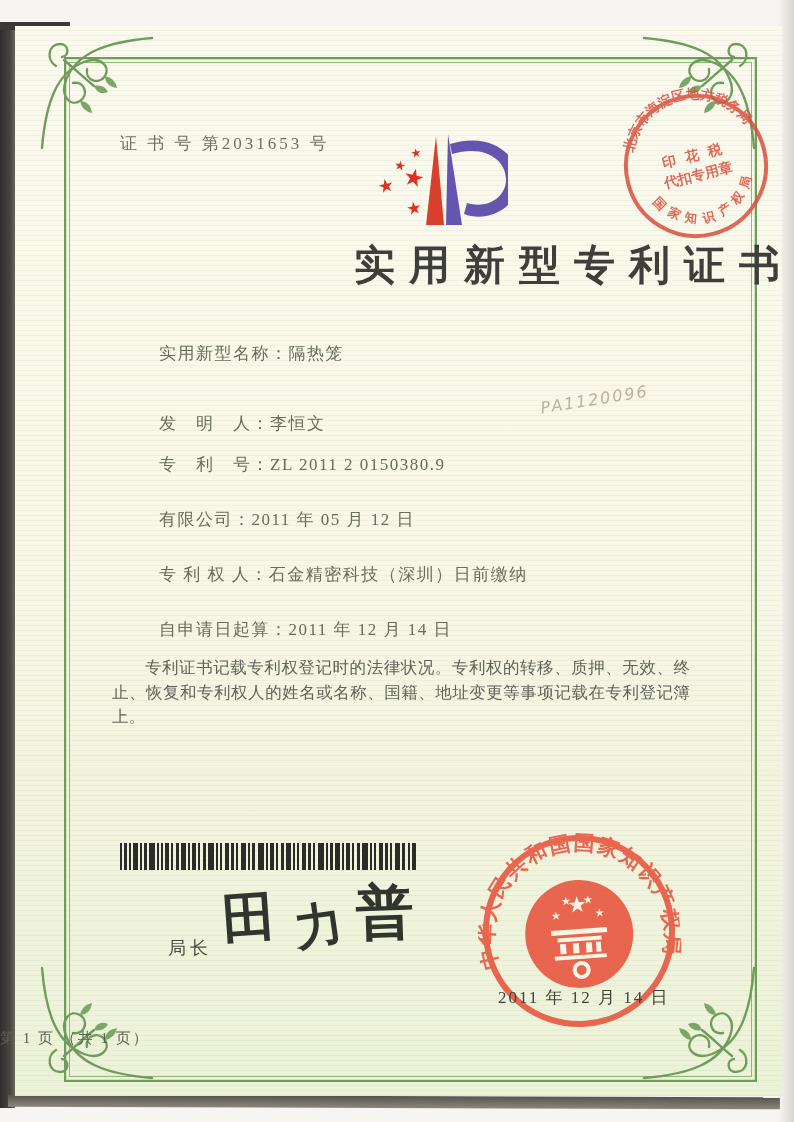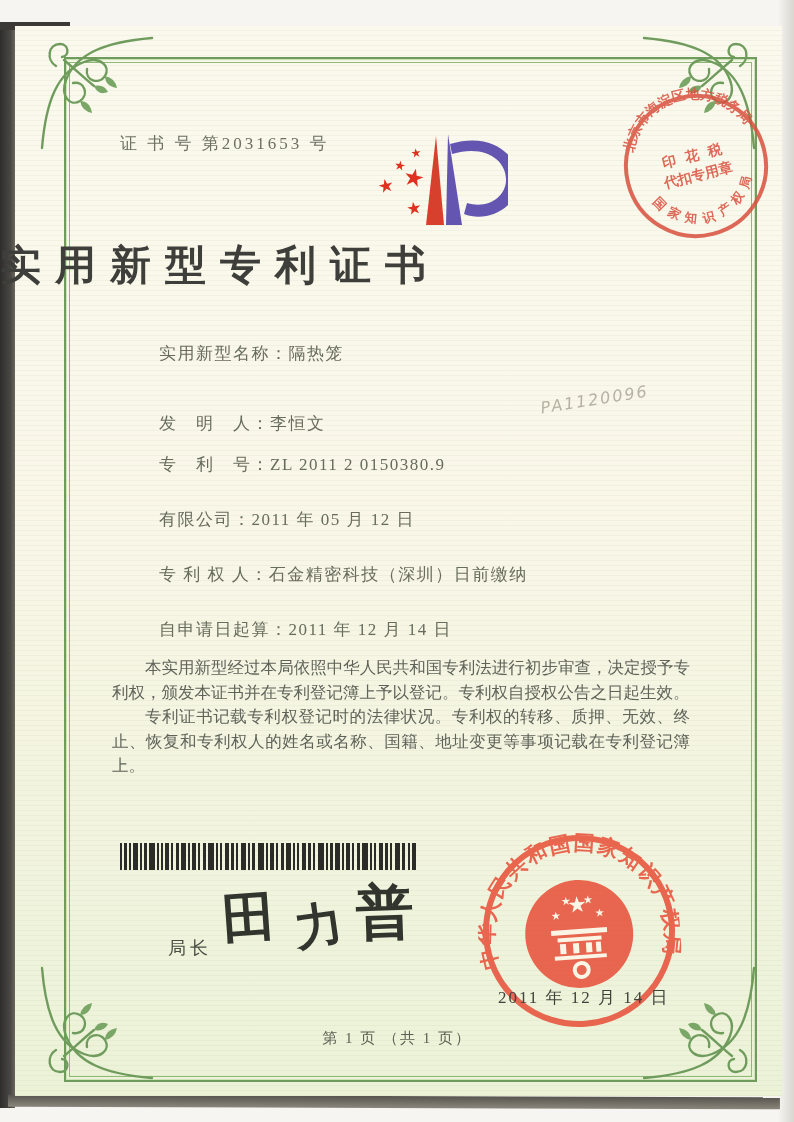--- a/index.html
+++ b/index.html
@@ -29,41 +29,41 @@
   .corner svg{width:100%;height:100%;}
   .corner.tl{left:34px;top:30px;}
   .corner.tr{left:642px;top:30px;transform:scaleX(-1);}
   .corner.bl{left:34px;top:966px;transform:scaleY(-1);}
   .corner.br{left:642px;top:966px;transform:scale(-1,-1);}
   
   .cert-no{position:absolute;left:120px;top:126px;font-size:17px;color:#6d7162;
     letter-spacing:3px;margin-top:6px;}
   .logo{position:absolute;left:348px;top:128px;width:160px;height:108px;}
   .tax-stamp{position:absolute;left:610px;top:84px;width:172px;height:170px;opacity:.85;}
-  .page-title{position:absolute;left:0;top:238px;width:794px;text-align:left;
+  .page-title{position:absolute;left:0;top:238px;width:794px;text-align:right;
     font-size:41px;font-weight:600;color:#3e3f3a;letter-spacing:14px;}
   .field-row{position:absolute;left:123px;font-size:17px;color:#686c5c;letter-spacing:1.5px;white-space:nowrap;margin-left:36px;}
   .handwritten{position:absolute;left:540px;top:390px;font-size:16px;color:#b7b2a3;
     font-style:italic;transform:rotate(-9deg);letter-spacing:2px;
     font-family:"DejaVu Sans",sans-serif;}
   .body-text{position:absolute;left:112px;top:656px;width:578px;font-size:16.5px;
     line-height:24.5px;color:#5f6358;text-align:justify;}
   .body-text p{margin:0;text-indent:2em;}
   .barcode{position:absolute;left:120px;top:843px;width:300px;height:27px;}
   .sig-title{position:absolute;left:168px;top:928px;font-size:18px;color:#4a4d43;letter-spacing:4px;margin-top:8px;}
   .sig-name{position:absolute;left:222px;top:878px;width:220px;color:#32352e;}
   .sig-name span{display:inline-block;font-weight:600;}
   .sig-ch1{font-size:54px;transform:rotate(-4deg);}
   .sig-ch2{font-size:48px;transform:rotate(-8deg) translateY(6px);margin-left:14px;}
   .sig-ch3{font-size:58px;transform:rotate(-2deg) translateY(-4px);margin-left:10px;}
   .seal{position:absolute;left:478px;top:830px;width:202px;height:202px;opacity:.88;
     transform:rotate(-4deg);}
   .seal-date{position:absolute;left:498px;top:986px;width:210px;font-size:17px;color:#3f423a;
     letter-spacing:2px;white-space:nowrap;}
-  .page-footer{position:absolute;left:0;top:1029px;width:794px;text-align:center;
+  .page-footer{position:absolute;left:0;top:1029px;width:794px;text-align:left;
     font-size:15px;color:#5d6153;letter-spacing:2px;}
   .flourish-stroke{fill:none;stroke:#6f9c5d;stroke-width:2.4;stroke-linecap:round;}
   .flourish-fill{fill:#7aa768;stroke:none;}
 </style>
 </head>
 <body>
 
 <div class="scan-edge-left"></div>
 <div class="scan-edge-top"></div>
 <div class="scan-edge-bottom"></div>
@@ -177,21 +177,20 @@
 <div class="field-row" style="top:563px">
   <span>专 利 权 人：</span><span>石金精密科技（深圳）日前缴纳</span>
 </div>
 <div class="field-row" style="top:618px">
   <span>自申请日起算：</span><span>2011 年 12 月 14 日</span>
 </div>
 
 <div class="handwritten">PA1120096</div>
 
 <div class="body-text">
-  <p>本实用新型经过本局依照中华人民共和国专利法进行初步审查，决定授予专利权，颁发本证书并在专利登记簿上予以登记。专利权自授权公告之日起生效。</p>
   <p>专利证书记载专利权登记时的法律状况。专利权的转移、质押、无效、终止、恢复和专利权人的姓名或名称、国籍、地址变更等事项记载在专利登记簿上。</p>
 </div>
 
 <div class="barcode">
   <svg viewBox="0 0 300 27" preserveAspectRatio="none">
     <g fill="#2b2b28">
       <rect x="0" width="2" height="27"></rect>
         <rect x="4" width="3" height="27"></rect>
         <rect x="9" width="2" height="27"></rect>
       <rect x="13" width="5" height="27"></rect>

